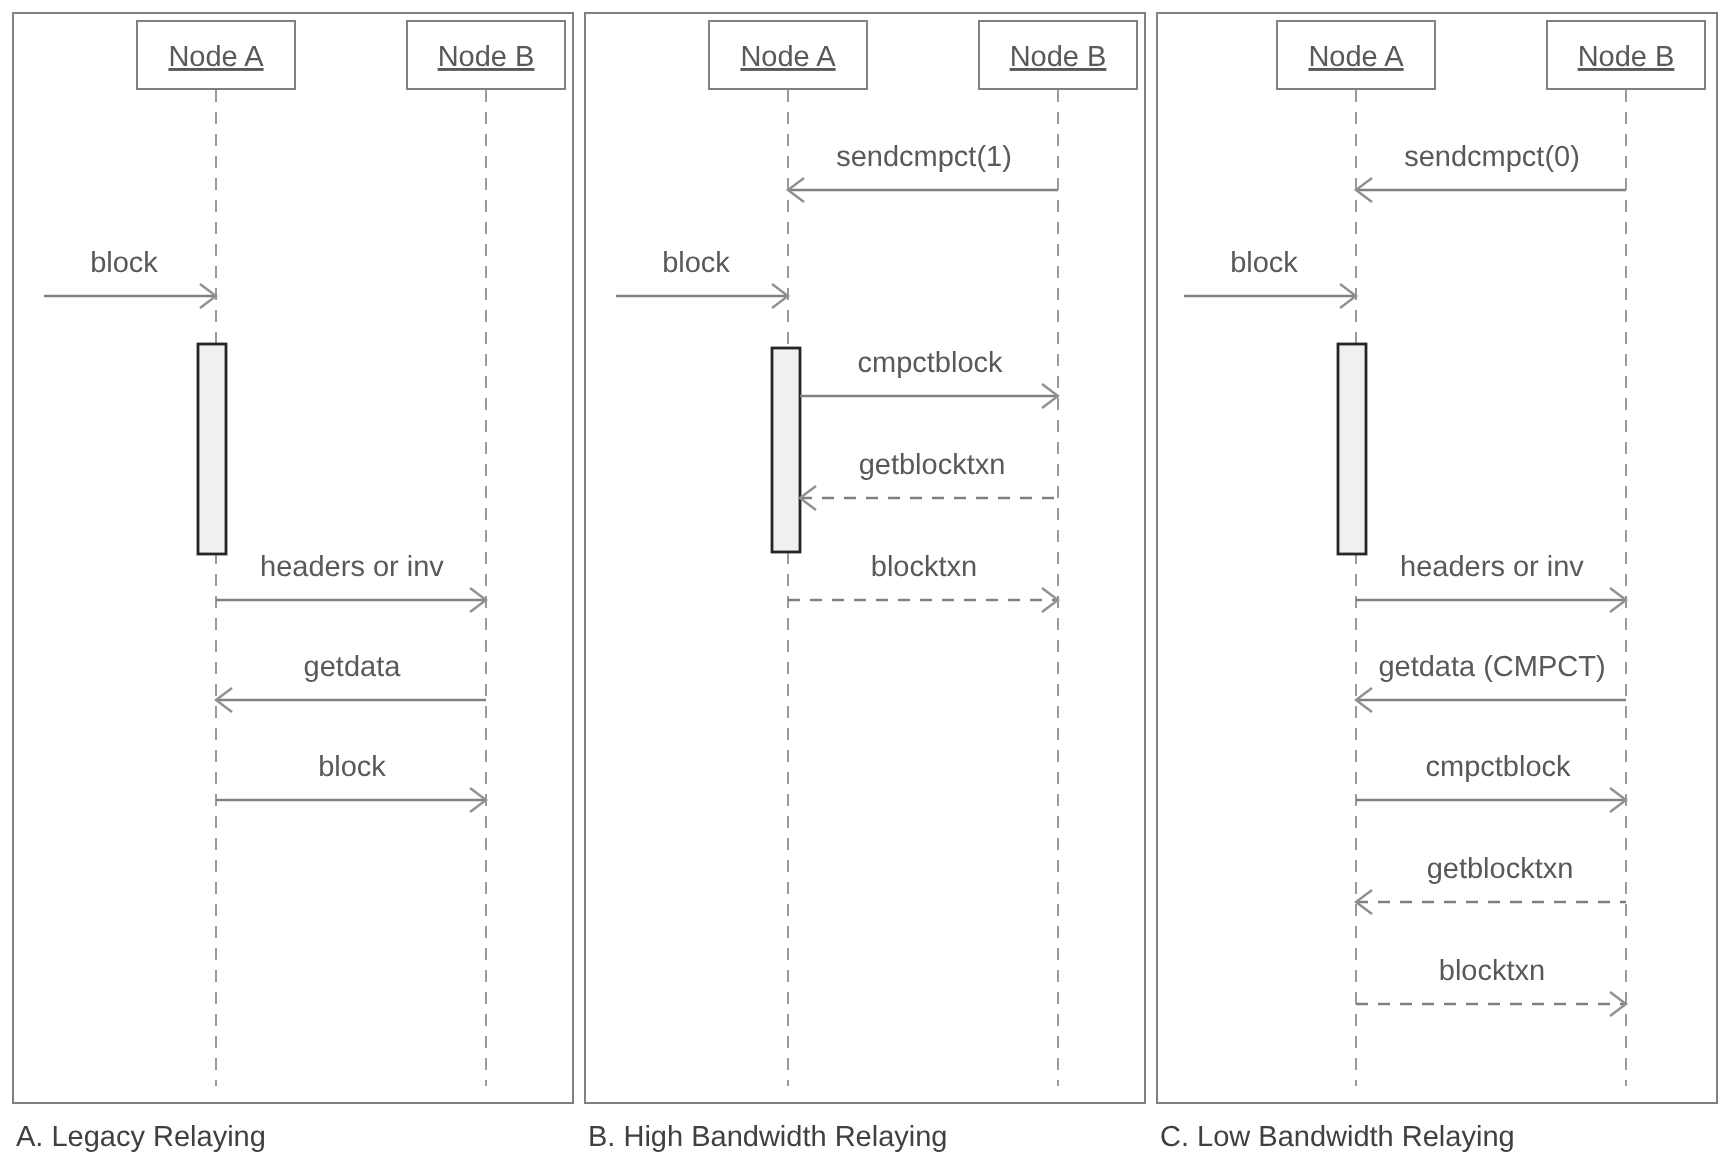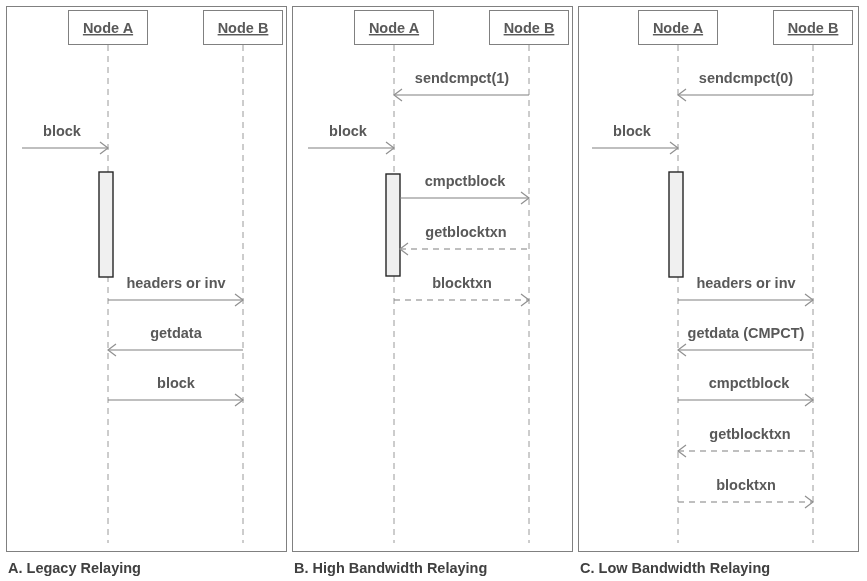--- a/index.html
+++ b/index.html
@@ -11,21 +11,20 @@
     width: 867px;
     height: 581px;
     font-family: "Liberation Sans", sans-serif;
     color: #595959;
     overflow: hidden;
   }
   #diagram-root {
     position: relative;
     width: 867px;
     height: 581px;
-    font-weight: bold;
   }
   svg.diagram-canvas {
     position: absolute;
     top: 0;
     left: 0;
     width: 867px;
     height: 581px;
   }
   .panel-frame {
     fill: #ffffff;

